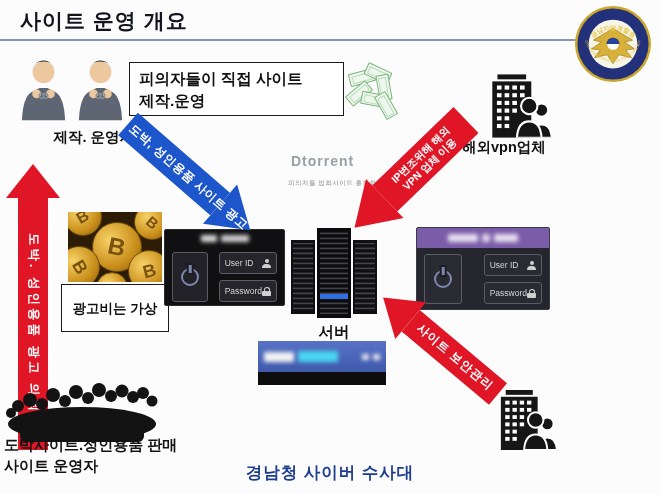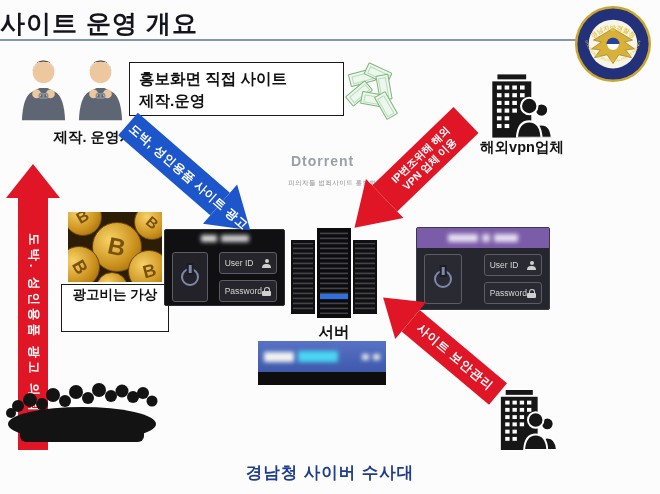--- a/index.html
+++ b/index.html
@@ -2,30 +2,30 @@
 <html><head>
 <meta charset="utf-8">
 <style>
   html,body{margin:0;padding:0;background:#ffffff;}
   body{font-family:"Liberation Sans","DejaVu Sans",sans-serif;}
   .slide{position:relative;width:660px;height:494px;background:#fcfcfc;overflow:hidden;}
 
   .abs{position:absolute;}
 
   
-  .title{left:0;top:7px;font-size:25px;font-weight:bold;color:#14141e;letter-spacing:1px;}
+  .title{left:20px;top:7px;font-size:21px;font-weight:bold;color:#14141e;letter-spacing:1px;}
   .title-rule{left:0;top:39px;width:590px;height:2px;background:#8696ab;}
 
   
   .lbl{font-weight:bold;color:#121212;}
 
   
   .box{background:#ffffff;border:1.4px solid #1a1a1a;color:#111;font-weight:bold;}
   .box.direct{left:129px;top:62px;width:215px;height:54px;font-size:15.5px;line-height:22px;padding:5px 9px;box-sizing:border-box;}
-  .box.fee{left:61px;top:284px;width:106px;height:46px;font-size:13.5px;line-height:19px;text-align:center;display:flex;flex-direction:row;justify-content:center;}
+  .box.fee{left:61px;top:284px;width:106px;height:46px;font-size:13.5px;line-height:19px;text-align:center;display:flex;flex-direction:column;justify-content:center;}
 
   
   .arrow{position:absolute;display:flex;align-items:center;transform-origin:0 50%;z-index:5;}
   .shaft{flex:1;align-self:stretch;display:flex;align-items:center;justify-content:center;position:relative;}
   .ahead{width:0;height:0;border-style:solid;border-top-color:transparent!important;border-bottom-color:transparent!important;border-right:none;}
   .alabel{white-space:nowrap;color:#fff;font-weight:bold;}
   .flip{transform:rotate(180deg);text-align:center;}
 
   .arrow.blue{left:128px;top:109px;width:162px;height:30px;transform:rotate(41deg);}
   .arrow.blue .shaft{background:#1d55cb;}
@@ -81,21 +81,21 @@
 
   
   .sitebar{left:258px;top:341px;width:128px;height:44px;z-index:3;}
   .sitebar .top{height:31px;background:linear-gradient(#5873c6,#3e59ab);display:flex;align-items:center;padding:0 6px;gap:4px;}
   .sitebar .bottom{height:13px;background:#0d0d0d;}
 
   
   .suspects{left:16px;top:56px;}
   .lbl-suspects{left:12px;top:128px;width:122px;text-align:right;font-size:14.5px;}
   .vpnco{left:480px;top:74px;}
-  .lbl-vpnco{left:462px;top:138px;width:120px;text-align:center;font-size:14.5px;}
+  .lbl-vpnco{left:462px;top:138px;width:120px;font-size:14.5px;}
   .serverimg{left:289px;top:226px;z-index:4;}
   .lbl-server{left:294px;top:322px;width:80px;text-align:center;font-size:15.5px;}
   .overseasco{left:489px;top:390px;}
   .lbl-overseas{left:470px;top:448px;width:115px;text-align:center;font-size:14.5px;}
   .crowd{left:6px;top:380px;z-index:6;}
   .lbl-crowd{left:4px;top:434px;font-size:15px;line-height:21px;z-index:6;}
   .emblem{left:574px;top:5px;}
 
   .footer{left:200px;top:462px;width:260px;text-align:center;font-size:16.5px;font-weight:bold;color:#1e3d8f;letter-spacing:1px;}
 </style>
@@ -197,21 +197,21 @@
     <text font-size="3.6" fill="#e8c84a"><textPath href="#arcB" startOffset="50%" text-anchor="middle">GYEONGNAM PROVINCIAL POLICE AGENCY</textPath></text>
   </svg>
 
   <svg class="abs suspects" width="112" height="66" viewBox="0 0 114 64">
     <use href="#suspect" x="0" width="56" height="64"></use>
     <use href="#suspect" x="58" width="56" height="64"></use>
   </svg>
   <div class="abs lbl lbl-suspects">제작. 운영자</div>
 
   <div class="abs box direct">
-    <div>홍보화면 직접 사이트</div>
+    <div>피의자들이 직접 사이트</div>
     <div>제작.운영</div>
   </div>
 
   <div class="abs money">
     <div class="note" style="left:6px;top:8px;transform:rotate(-15deg)">
         <i></i>
       </div>
     <div class="note" style="left:22px;top:4px;transform:rotate(25deg)">
         <i></i>
       </div>
@@ -346,20 +346,24 @@
       <span style="flex:1"></span>
       <span class="blurblk" style="width:7px;height:6px;background:#eaeaea"></span>
       <span class="blurblk" style="width:7px;height:6px;background:#eaeaea"></span>
     </div>
     <div class="bottom"></div>
   </div>
 
   <svg class="abs crowd" width="152" height="62" viewBox="0 0 152 62">
       <use href="#crowdsil"></use>
     </svg>
+  <div class="abs lbl lbl-crowd">
+    <div>도박사이트.성인용품 판매</div>
+    <div>사이트 운영자</div>
+  </div>
 
   <svg class="abs overseasco" width="76" height="60" viewBox="0 0 78 62">
       <use href="#building"></use>
     </svg>
 
   <div class="abs footer">경남청 사이버 수사대</div>
 
 </div>
 
 </body></html>

